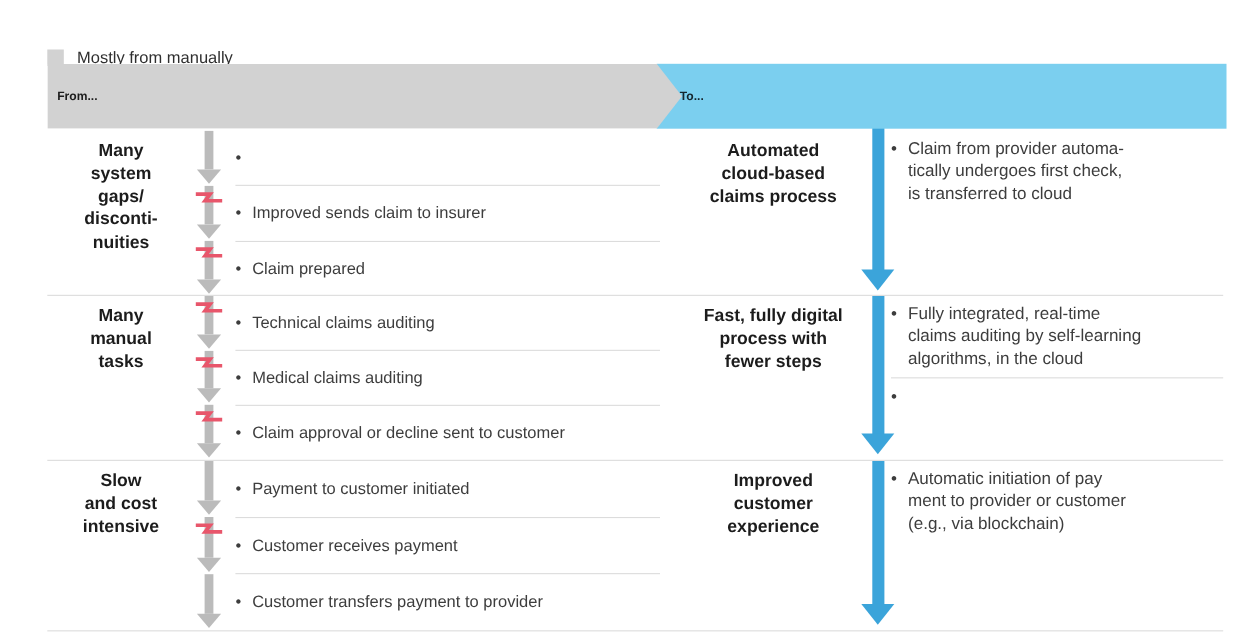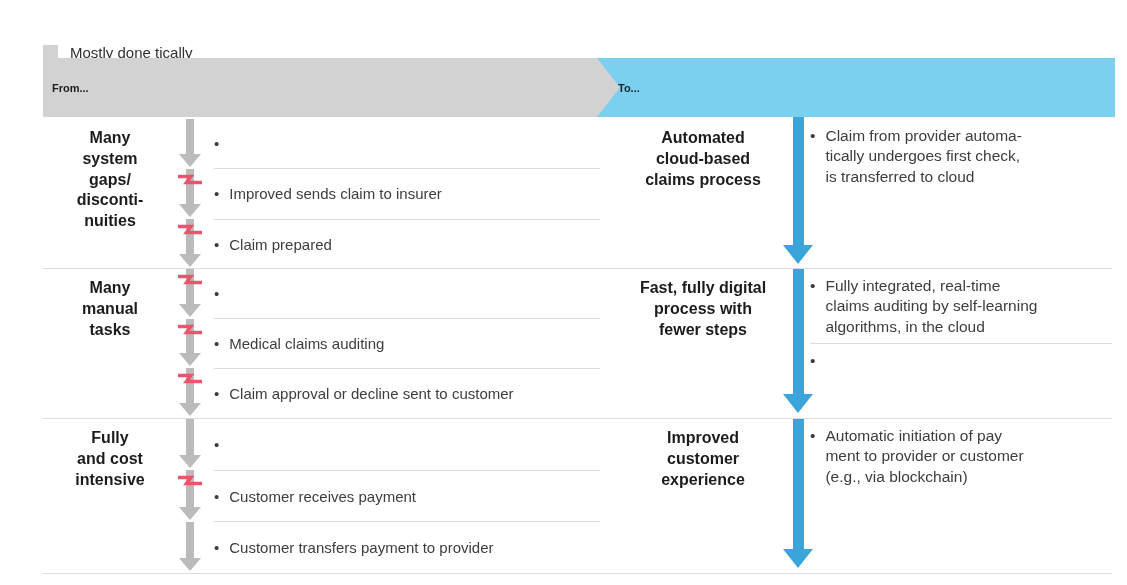--- a/index.html
+++ b/index.html
@@ -77,21 +77,21 @@
   .hline-1 { top:268px; } .hline-2 { top:418px; } .hline-3 { top:573px; }
 </style>
 </head>
 <body>
 
 <div id="canvas">
 
   <div class="legend">
     <div class="legend-item">
       <span class="legend-swatch"></span>
-      <span>Mostly done tically</span>
+      <span>Mostly from manually</span>
     </div>
     <div class="legend-item">
       <span style="margin-right:10px;">
         <svg class="gap-svg" width="26" height="15" viewBox="0 0 26 15">
           <path d="M1 4.5 H14 L9.5 10.5 H25" fill="none" stroke="var(--red_gap)" stroke-width="3.4"></path>
         </svg>
       </span>
       <span>System gaps/discontinuities</span>
     </div>
   </div>
@@ -201,20 +201,21 @@
             </svg>
           </span>
         <span class="gshaft"></span>
           <span class="ghead"></span>
       </div>
     </div>
 
     <div class="steps-col">
       <div class="step">
           <span class="dot">•</span>
+          <span>Technical claims auditing</span>
         </div>
       <div class="step">
           <span class="dot">•</span>
           <span>Medical claims auditing</span>
         </div>
       <div class="step">
           <span class="dot">•</span>
           <span>Claim approval or decline sent to customer</span>
         </div>
     </div>
@@ -235,21 +236,21 @@
 claims auditing by self-learning
 algorithms, in the cloud</span>
         </div>
       <div class="point">
           <span class="dot">•</span>
         </div>
     </div>
   </div>
 
   <div class="row row3">
-    <div class="from-label">Fully
+    <div class="from-label">Slow
 and cost
 intensive</div>
 
     <div class="garrow-col">
       <div class="gseg">
 
         <span class="gshaft"></span>
           <span class="ghead"></span>
       </div>
       <div class="gseg">
@@ -264,20 +265,21 @@
       <div class="gseg">
 
         <span class="gshaft"></span>
           <span class="ghead"></span>
       </div>
     </div>
 
     <div class="steps-col">
       <div class="step">
           <span class="dot">•</span>
+          <span>Payment to customer initiated</span>
         </div>
       <div class="step">
           <span class="dot">•</span>
           <span>Customer receives payment</span>
         </div>
       <div class="step">
           <span class="dot">•</span>
           <span>Customer transfers payment to provider</span>
         </div>
     </div>

